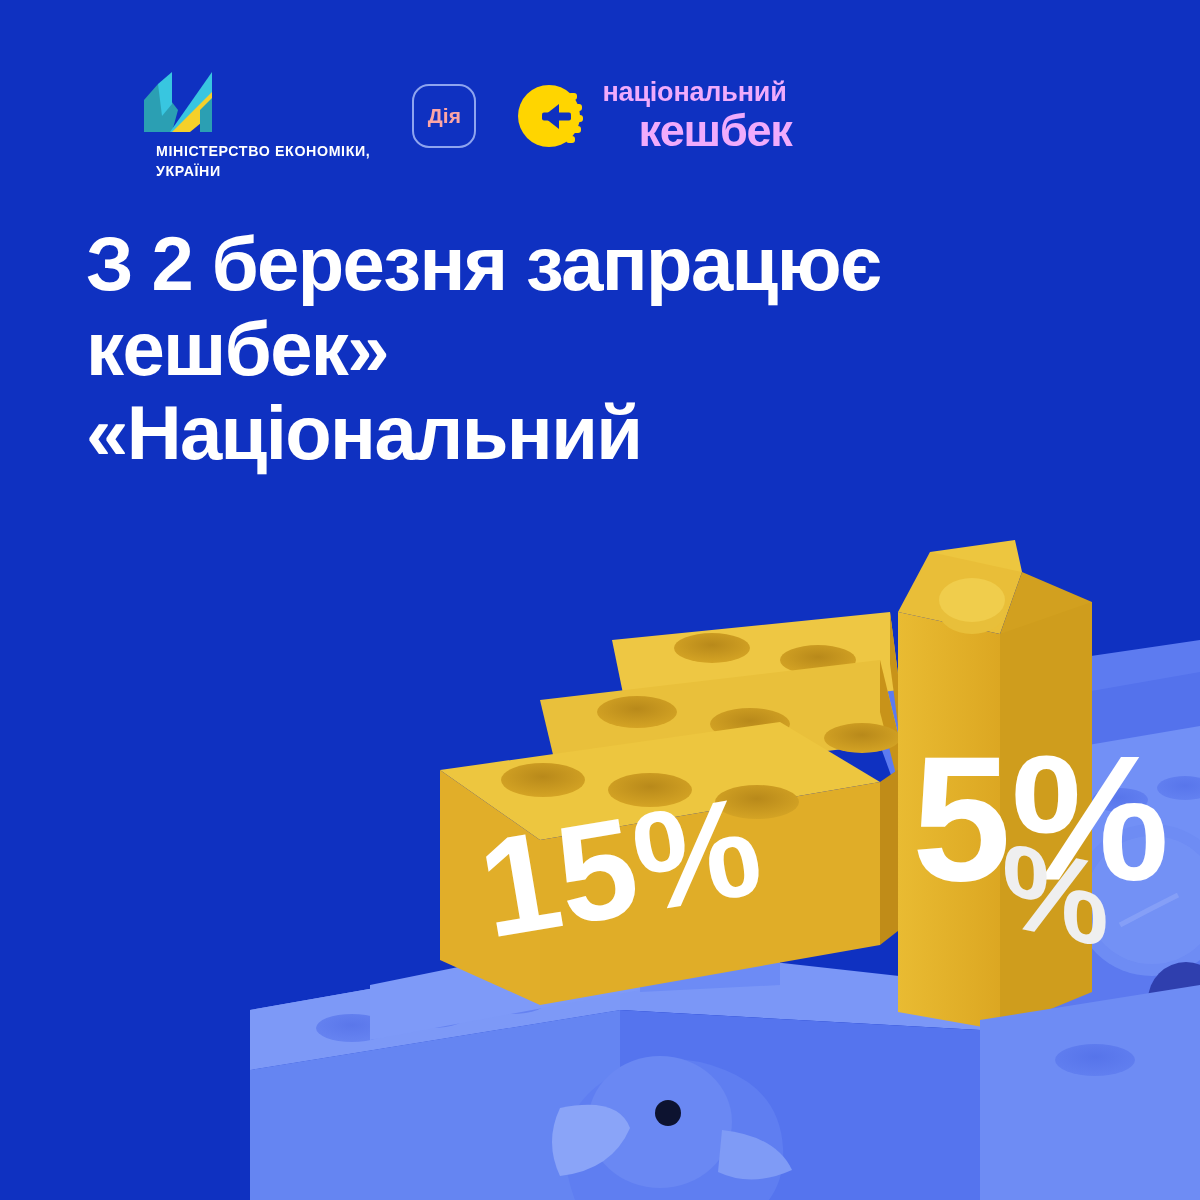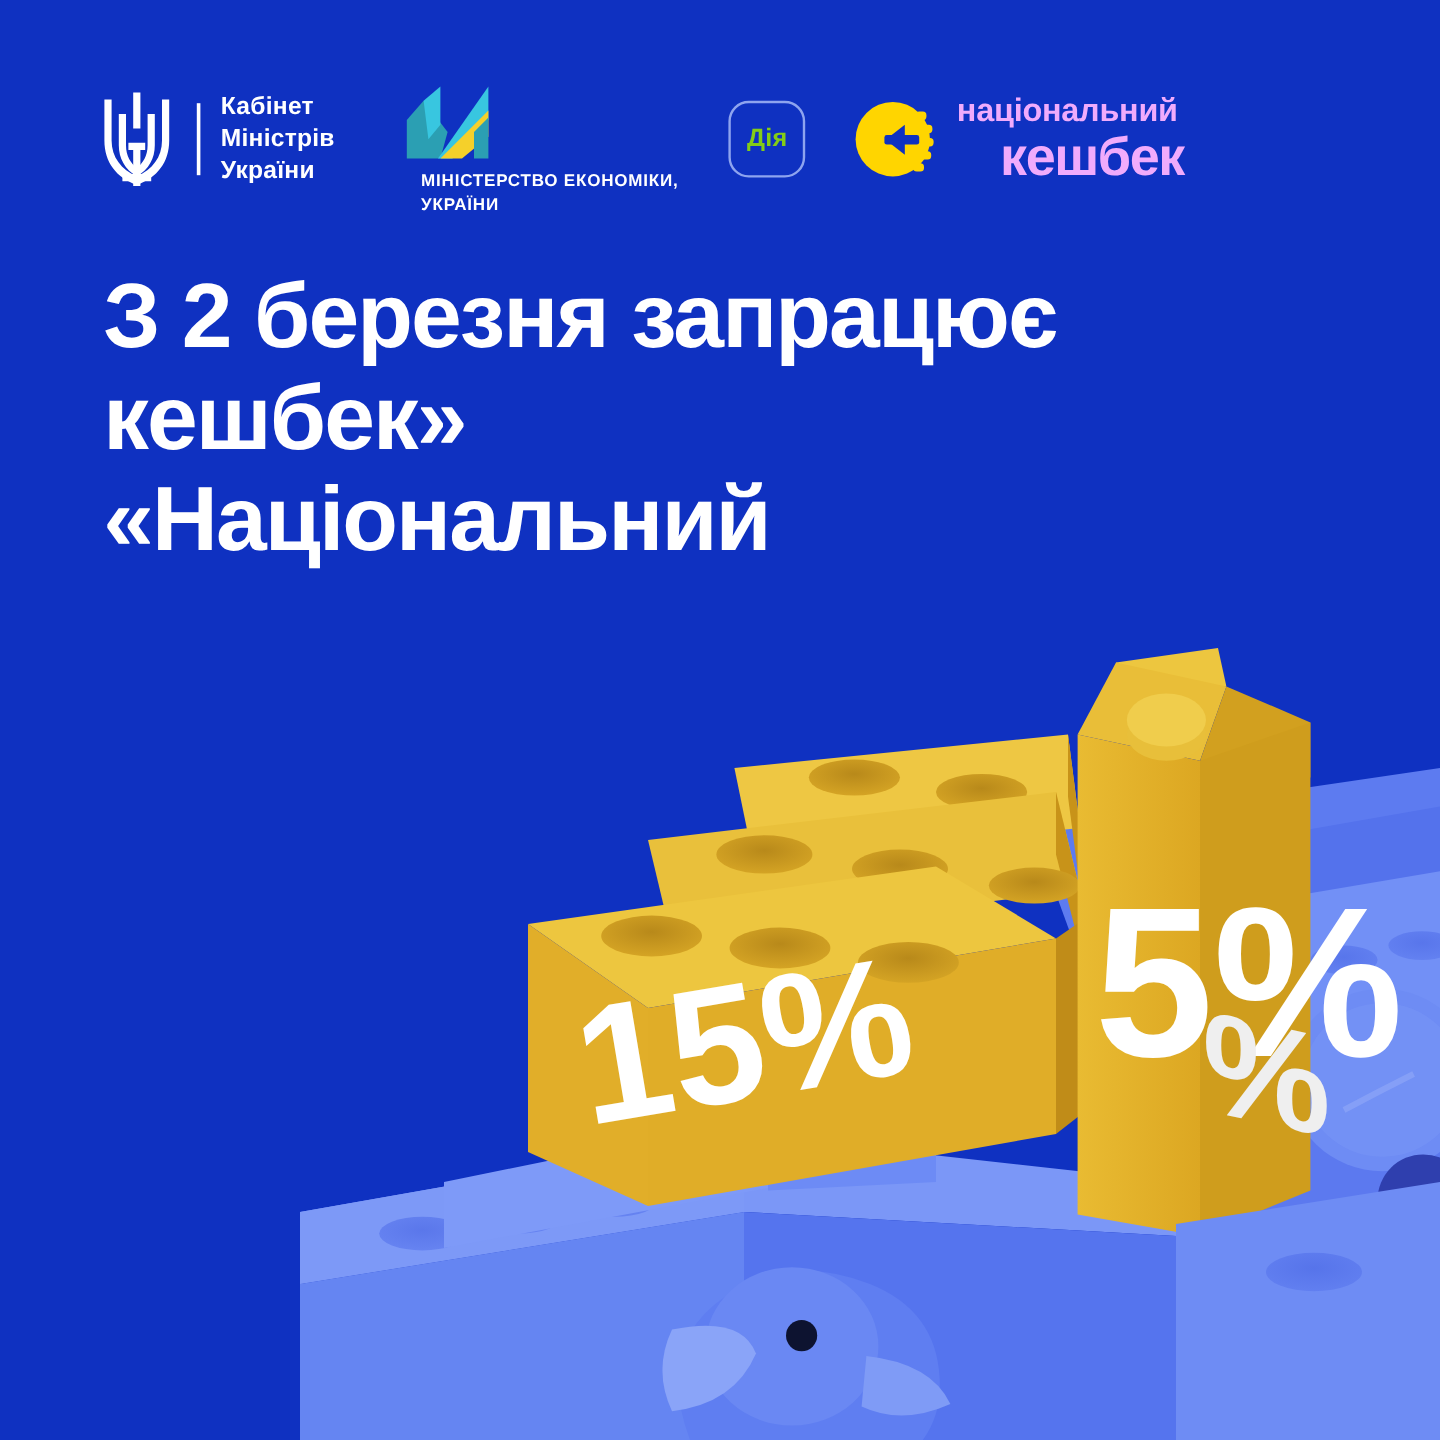--- a/index.html
+++ b/index.html
@@ -85,21 +85,21 @@
     width: 60px;
     height: 60px;
     border: 2px solid #8ea4ef;
     border-radius: 17px;
     display: flex;
     align-items: center;
     justify-content: center;
     flex: 0 0 auto;
   }
   .diia-badge span {
-    color: #84cc16;
+    color: #fca5a5;
     font-size: 21px;
     font-weight: bold;
     letter-spacing: 0.2px;
   }
 
   
   .cashback-lockup {
     margin-left: 40px;
     display: flex;
     align-items: center;
@@ -277,40 +277,20 @@
 
       <g>
         <polygon points="980,1020 1200,985 1200,1200 980,1200" fill="#6e8cf4"></polygon>
         <ellipse cx="1095" cy="1060" rx="40" ry="16" fill="url(#holeB)" opacity="0.55"></ellipse>
       </g>
     </g>
   </svg>
 
   <div class="logo-bar">
 
-    <div class="cmu-lockup">
-      <svg class="trident" viewBox="0 0 60 86" aria-hidden="true">
-        <g fill="#ffffff">
-          <path d="M27 4 h6 v30 h-6 z"></path>
-          <path d="M3 10 h6 v34 c0 14 8 24 21 30 v7 C13 75 3 62 3 44 z"></path>
-          <path d="M51 10 h6 v34 c0 18 -10 31 -27 37 v-7 c13 -6 21 -16 21 -30 z"></path>
-          <path d="M15 22 h6 v26 c0 9 4 15 9 19 v7 c-10 -6 -15 -15 -15 -26 z"></path>
-          <path d="M39 22 h6 v26 c0 11 -5 20 -15 26 v-7 c5 -4 9 -10 9 -19 z"></path>
-          <path d="M23 46 h14 v6 h-14 z"></path>
-          <path d="M27 52 h6 v30 h-6 z"></path>
-          <path d="M18 72 h24 v6 h-24 z"></path>
-        </g>
-      </svg>
-      <div class="cmu-divider"></div>
-      <div class="cmu-text">
-        <div>Кабінет</div>
-        <div>Міністрів</div>
-        <div>України</div>
-      </div>
-    </div>
 
     <div class="mineco-lockup">
       <svg class="mineco-mark" viewBox="0 0 72 72" aria-hidden="true">
         <polygon points="2,30 16,14 36,40 30,62 2,62" fill="#2b9fb3"></polygon>
         <polygon points="16,14 30,2 30,34 20,46" fill="#38c6e0"></polygon>
         <polygon points="70,2 70,30 40,62 28,62" fill="#38c6e0"></polygon>
         <polygon points="70,22 70,44 48,62 30,62" fill="#f5d02a"></polygon>
         <polygon points="58,40 70,28 70,62 58,62" fill="#2b9fb3"></polygon>
       </svg>
       <div class="mineco-text">

